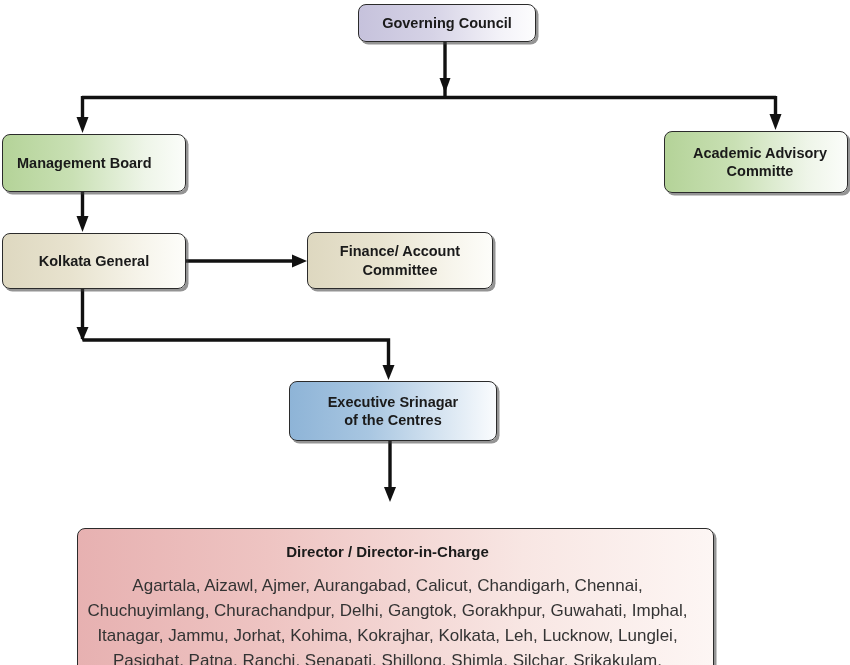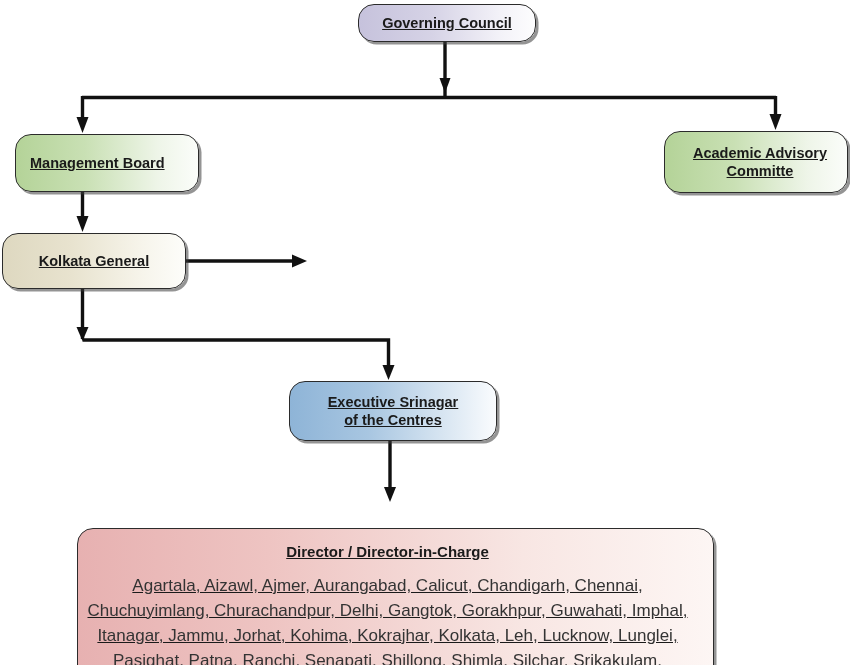--- a/index.html
+++ b/index.html
@@ -24,45 +24,44 @@
     position: absolute;
     left: 0; top: 0;
     width: 850px;
     height: 665px;
     pointer-events: none;
   }
   .node {
     position: absolute;
     box-sizing: border-box;
     border: 1.6px solid #2b2b2b;
-    border-radius: 16px;
+    border-radius: 8px;
     display: flex;
     align-items: center;
     justify-content: center;
     text-align: center;
     color: #1a1a1a;
     font-weight: bold;
     font-size: 14.5px;
     line-height: 1.25;
     box-shadow: 2.5px 2.5px 0 rgba(60,60,60,0.55);
-    text-decoration: underline;
   }
   .node .node-label {
     display: block;
     padding: 0 10px;
     white-space: pre-line;
   }
 
   
   #node-governing-council {
     left: 358px; top: 4px; width: 178px; height: 38px;
     background: linear-gradient(to right, #c6c2dc 0%, #d6d3e6 42%, #f3f2f8 80%, #fdfdfe 100%);
   }
   #node-management-board {
-    left: 15px; top: 134px; width: 184px; height: 58px;
+    left: 2px; top: 134px; width: 184px; height: 58px;
     background: linear-gradient(to right, #b4d398 0%, #c9e0b4 38%, #eef5e8 78%, #fbfdfa 100%);
     justify-content: flex-start;
   }
   #node-management-board .node-label { padding-left: 14px; text-align: left; }
   #node-academic-advisory {
     left: 664px; top: 131px; width: 184px; height: 62px;
     background: linear-gradient(to right, #b4d398 0%, #c9e0b4 38%, #eef5e8 78%, #fbfdfa 100%);
     padding-left: 8px;
   }
   #node-director-general {
@@ -178,20 +177,24 @@
 
   <div class="node" id="node-academic-advisory">
     <span class="node-label">Academic Advisory
 Committe</span>
   </div>
 
   <div class="node" id="node-director-general">
     <span class="node-label">Kolkata General</span>
   </div>
 
+  <div class="node" id="node-finance-account">
+    <span class="node-label">Finance/ Account
+Committee</span>
+  </div>
 
   <div class="node" id="node-executive-committee">
     <span class="node-label">Executive Srinagar
 of the Centres</span>
   </div>
 
   <div class="node" id="node-director-in-charge">
     <div class="dir-title">Director / Director-in-Charge</div>
     <div class="dir-list">Agartala, Aizawl, Ajmer, Aurangabad, Calicut, Chandigarh, Chennai, Chuchuyimlang, Churachandpur, Delhi, Gangtok, Gorakhpur, Guwahati, Imphal, Itanagar, Jammu, Jorhat, Kohima, Kokrajhar, Kolkata, Leh, Lucknow, Lunglei, Pasighat, Patna, Ranchi, Senapati, Shillong, Shimla, Silchar, Srikakulam, Srinagar, Tezpur, Tura</div>
     <div class="dir-count">(34)</div>

